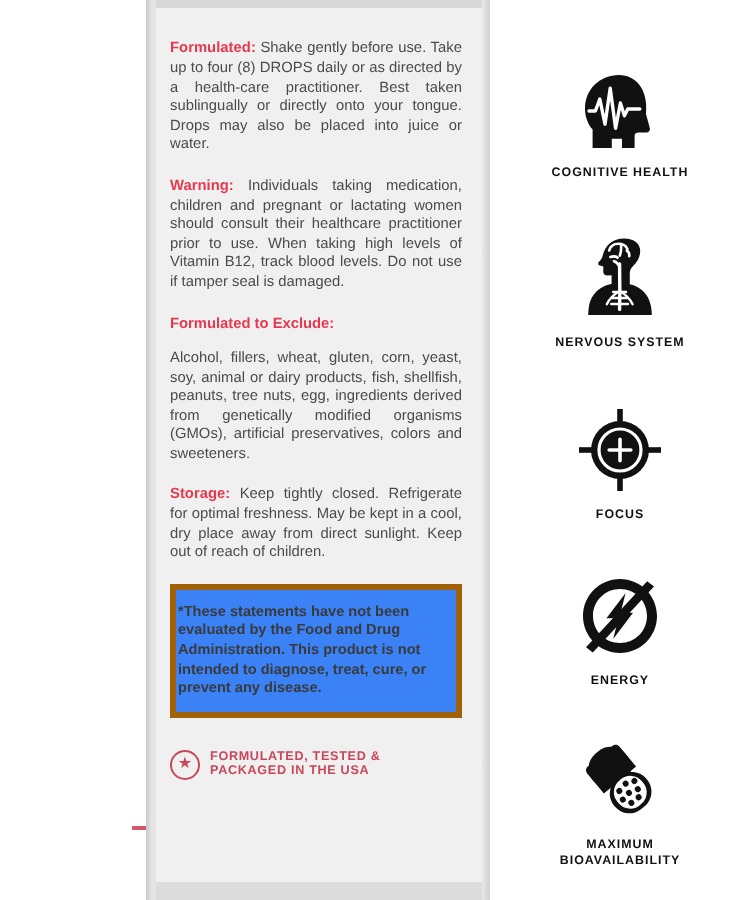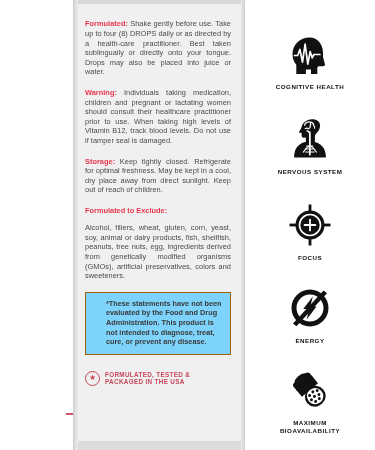--- a/index.html
+++ b/index.html
@@ -63,24 +63,24 @@
     color:#e8384f;
     font-weight:bold;
     font-size:7.4px;
     line-height:10px;
     margin-bottom:1px;
   }
 
   
   #fda-box{
     margin-top:5px;
-    border:1px solid #a16207;
-    padding:6px 7px 7px 20px;
+    border:3px solid #a16207;
+    padding:6px 7px 7px 1px;
     box-sizing:border-box;
-    background:#7dd3fc;
+    background:#3b82f6;
   }
   #fda-text{
     font-size:7.3px;
     line-height:9.6px;
     font-weight:bold;
     color:#3a3a3a;
   }
 
   
   #usa-badge{
@@ -152,26 +152,26 @@
 
   <div class="sec">
     <p class="sec-body"><span class="sec-head">Formulated:</span><span> Shake gently before use. Take up to four (8) DROPS daily or as directed by a health-care practitioner. Best taken sublingually or directly onto your tongue. Drops may also be placed into juice or water.</span></p>
   </div>
 
   <div class="sec">
     <p class="sec-body"><span class="sec-head">Warning:</span><span> Individuals taking medication, children and pregnant or lactating women should consult their healthcare practitioner prior to use. When taking high levels of Vitamin B12, track blood levels. Do not use if tamper seal is damaged.</span></p>
   </div>
 
   <div class="sec">
-    <p class="sec-body"><span class="sec-head">Storage:</span><span> Keep tightly closed. Refrigerate for optimal freshness. May be kept in a cool, dry place away from direct sunlight. Keep out of reach of children.</span></p>
-  </div>
-
-  <div class="sec">
     <div class="sec-head-block">Formulated to Exclude:</div>
     <p class="sec-body">Alcohol, fillers, wheat, gluten, corn, yeast, soy, animal or dairy products, fish, shellfish, peanuts, tree nuts, egg, ingredients derived from genetically modified organisms (GMOs), artificial preservatives, colors and sweeteners.</p>
+  </div>
+
+  <div class="sec">
+    <p class="sec-body"><span class="sec-head">Storage:</span><span> Keep tightly closed. Refrigerate for optimal freshness. May be kept in a cool, dry place away from direct sunlight. Keep out of reach of children.</span></p>
   </div>
 
   <div id="fda-box">
     <div id="fda-text">*These statements have not been evaluated by the Food and Drug Administration. This product is not intended to diagnose, treat, cure, or prevent any disease.</div>
   </div>
 
   <div id="usa-badge">
     <span id="usa-star-wrap">
       <span id="usa-star">★</span>
     </span>

